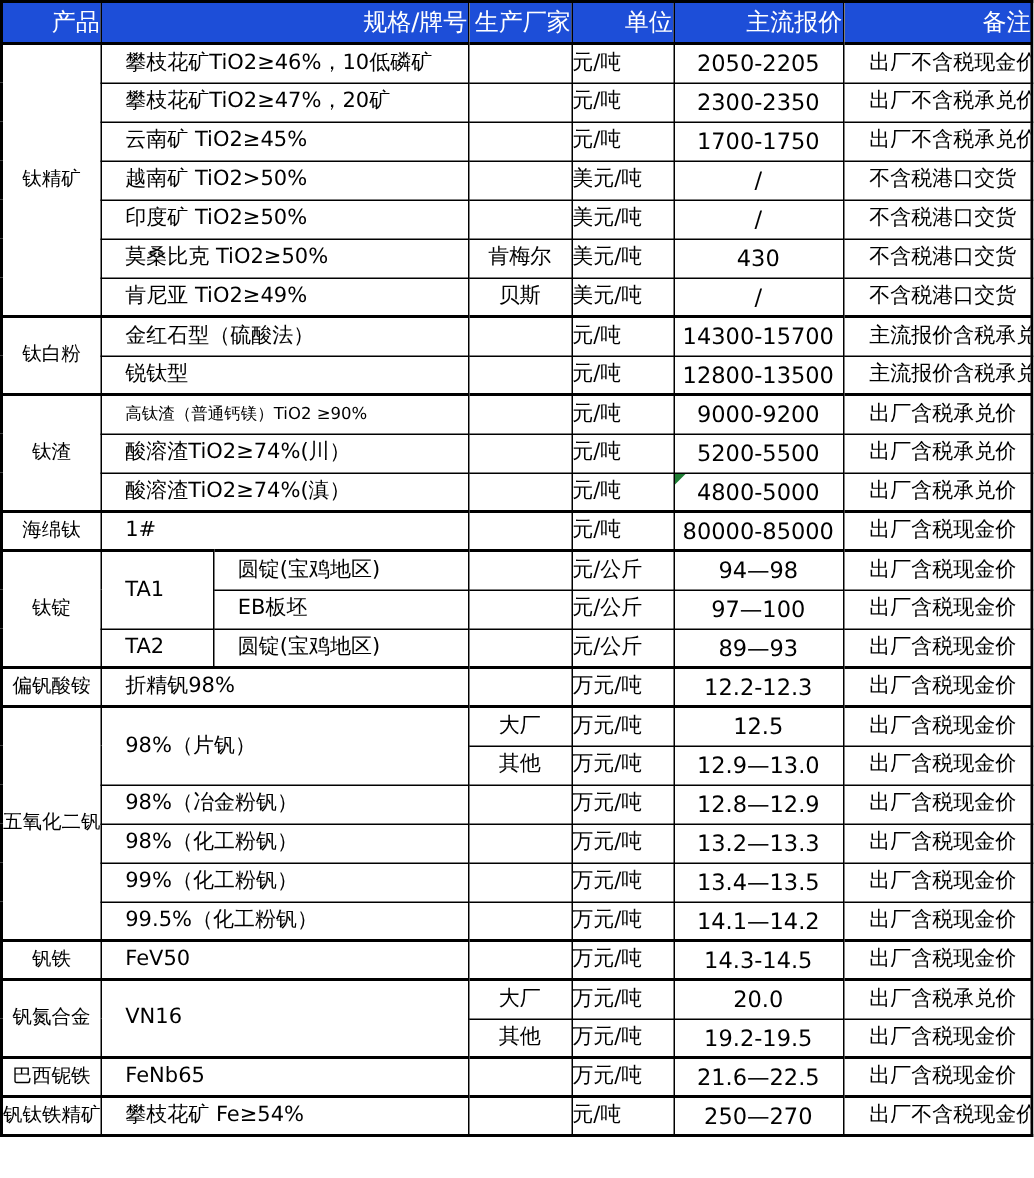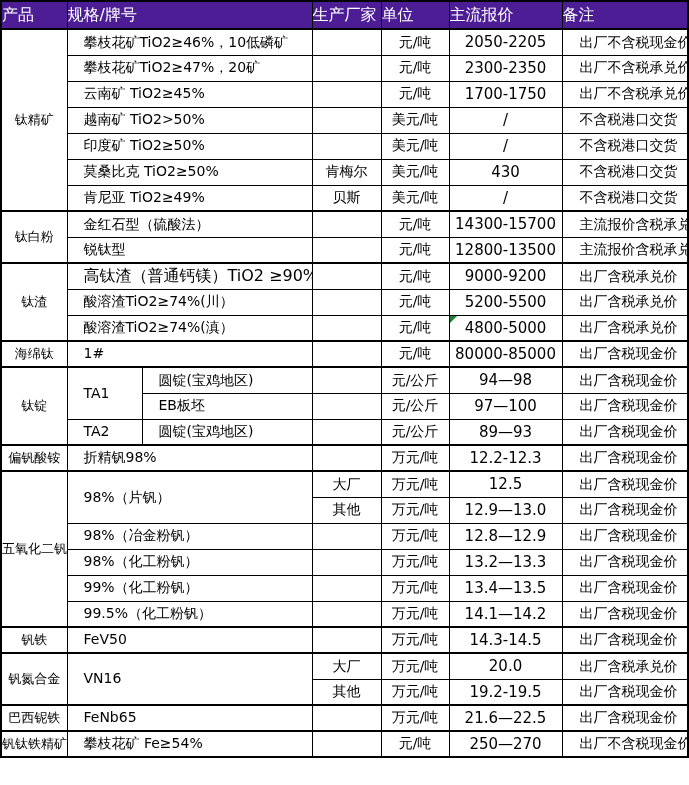--- a/index.html
+++ b/index.html
@@ -11,31 +11,31 @@
   table.price-table {
     border-collapse:collapse; table-layout:fixed;
     width:687px; margin:0; border:2px solid #000;
   }
   th, td {
     border:1px solid #000; overflow:hidden; white-space:nowrap;
     padding:0; line-height:1.1; vertical-align:middle;
   }
   thead tr { height:28px; }
   thead th {
-    background:#4c1d95; color:#fff; font-size:16px; font-weight:400;
-    text-align:left; border-bottom:2px solid #000;
+    background:#1d4ed8; color:#fff; font-size:16px; font-weight:400;
+    text-align:right; border-bottom:2px solid #000;
   }
   tbody tr { height:26px; }
   tbody td { font-size:15px; }
   tbody tr.group-start td { border-top:2px solid #000; }
   td.product { text-align:center; font-size:13px; }
   td.spec, td.spec-a, td.spec-b { text-align:left; padding-left:16px; font-size:14px; }
-  td.spec.small { font-size:16px; }
+  td.spec.small { font-size:11px; }
   td.mfr  { text-align:center; font-size:14px;margin-left:14px; }
-  td.unit { text-align:center; font-size:14px; }
+  td.unit { text-align:left; font-size:14px; }
   td.price{ text-align:center; font-size:15px; position:relative; }
   td.note { text-align:left; padding-left:17px; font-size:14px; }
   td.price.corner::before {
     content:""; position:absolute; top:0; left:0; width:0; height:0;
     border-top:7px solid #1E7E34; border-right:7px solid transparent;
   }
   .watermark {
     position:absolute; left:458px; top:734px;
     display:flex; align-items:center; gap:7px;
     color:rgba(138,138,138,0.85); font-size:21px; letter-spacing:0px;

